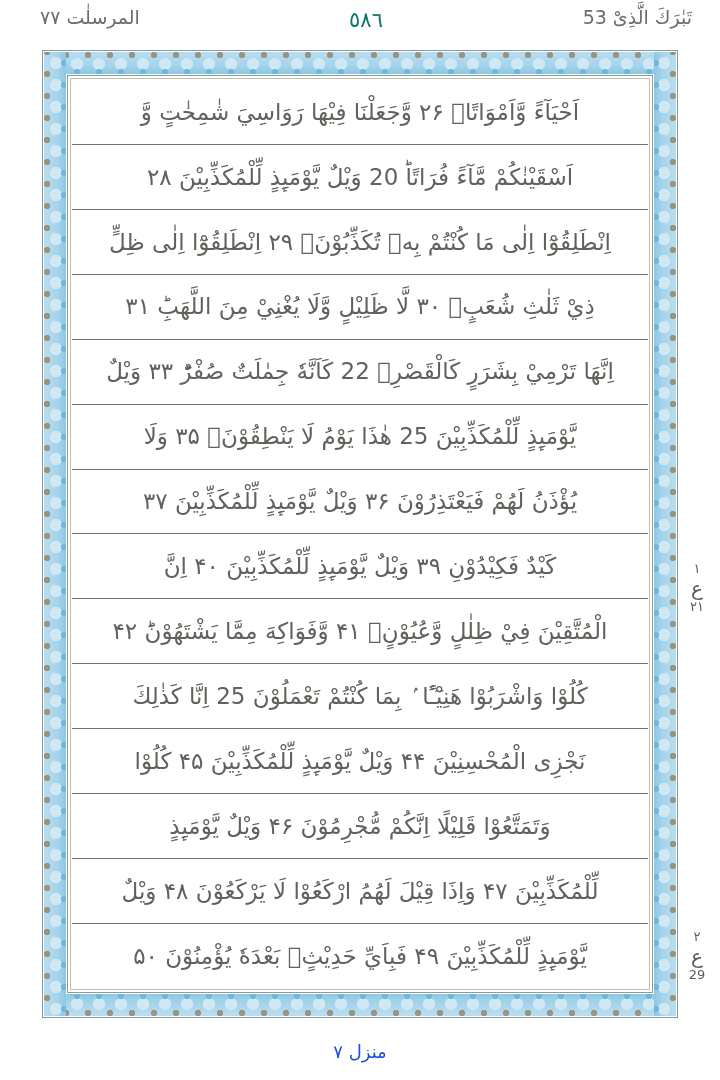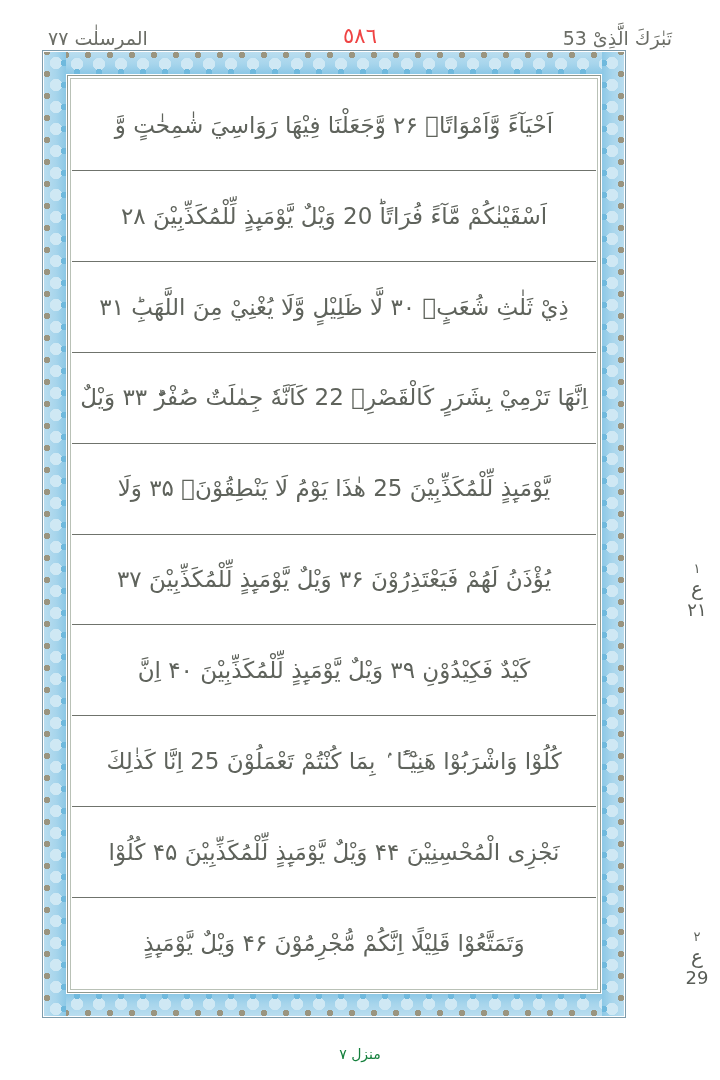--- a/index.html
+++ b/index.html
@@ -15,52 +15,52 @@
   .page {
     position: relative;
     width: 720px;
     height: 1080px;
     background: #ffffff;
   }
 
   
   .header {
     position: absolute;
-    top: 8px; left: 0; right: 0;
+    top: 8px; left: 12px; right: 0;
     height: 40px;
     display: flex;
-    align-items: flex-end;
+    align-items: flex-start;
     justify-content: space-between;
-    padding: 0 48px;
+    padding: 0 28px;
     color: #6d6f68;
   }
   .header-item {
     font-size: 19px;
     line-height: 1;
     direction: rtl;
     white-space: nowrap;
     color: #6b6d66;
     font-family: "DejaVu Sans", sans-serif;
   }
   .header-page {
     font-size: 21px;
     letter-spacing: 1px;
-    color: #ef4444;
+    color: #0f766e;
     position: absolute;
     left: 0; right: 0;
     text-align: center;
     pointer-events: none;
   }
 
   
   .frame-outer {
     position: absolute;
     left: 42px;
     top: 50px;
-    width: 584px;
+    width: 636px;
     height: 968px;
     border: 1px solid #7e9bab;
     background: #ffffff;
     padding: 0;
   }
   
   .edge {
     position: absolute;
     background-repeat: repeat;
   }
@@ -138,30 +138,30 @@
     right: 2px;
     width: 42px;
     text-align: center;
     color: #595d57;
     direction: rtl;
     line-height: 1.15;
   }
   .ruku-marker span { display: block; }
   .ruku-num  { font-size: 13px; }
   .ruku-ain  { font-size: 20px; }
-  .ruku-idx  { font-size: 18px; }
+  .ruku-idx  { font-size: 13px; }
 
   
   .footer {
     position: absolute;
     left: 0; right: 0;
     bottom: 18px;
     text-align: center;
-    font-size: 14px;
-    color: #15803d;
+    font-size: 18px;
+    color: #1d4ed8;
     direction: rtl;
   }
 </style>
 </head>
 <body>
 
 <div class="page">
 
   <div class="header">
     <div class="header-item">المرسلٰت ٧٧</div>
@@ -180,42 +180,54 @@
 
     <div class="text-area">
 
       <div class="aya-line">
         <div class="line-text">اَحْيَآءً وَّاَمْوَاتًاۙ ۲۶ وَّجَعَلْنَا فِيْهَا رَوَاسِيَ شٰمِخٰتٍ وَّ</div>
       </div>
       <div class="aya-line">
         <div class="line-text">اَسْقَيْنٰكُمْ مَّآءً فُرَاتًاؕ 20 وَيْلٌ يَّوْمَىِٕذٍ لِّلْمُكَذِّبِيْنَ ۲۸</div>
       </div>
       <div class="aya-line">
+        <div class="line-text">اِنْطَلِقُوْٓا اِلٰى مَا كُنْتُمْ بِهٖ تُكَذِّبُوْنَۚ ۲۹ اِنْطَلِقُوْٓا اِلٰى ظِلٍّ</div>
+      </div>
+      <div class="aya-line">
         <div class="line-text">ذِيْ ثَلٰثِ شُعَبٍۙ ۳۰ لَّا ظَلِيْلٍ وَّلَا يُغْنِيْ مِنَ اللَّهَبِؕ ۳۱</div>
       </div>
       <div class="aya-line">
         <div class="line-text">اِنَّهَا تَرْمِيْ بِشَرَرٍ كَالْقَصْرِۚ 22 كَاَنَّهٗ جِمٰلَتٌ صُفْرٌؕ ۳۳ وَيْلٌ</div>
       </div>
       <div class="aya-line">
         <div class="line-text">يَّوْمَىِٕذٍ لِّلْمُكَذِّبِيْنَ 25 هٰذَا يَوْمُ لَا يَنْطِقُوْنَۙ ۳۵ وَلَا</div>
       </div>
       <div class="aya-line">
         <div class="line-text">يُؤْذَنُ لَهُمْ فَيَعْتَذِرُوْنَ ۳۶ وَيْلٌ يَّوْمَىِٕذٍ لِّلْمُكَذِّبِيْنَ ۳۷</div>
       </div>
       <div class="aya-line">
         <div class="line-text">كَيْدٌ فَكِيْدُوْنِ ۳۹ وَيْلٌ يَّوْمَىِٕذٍ لِّلْمُكَذِّبِيْنَ ۴۰ اِنَّ</div>
       </div>
       <div class="aya-line">
+        <div class="line-text">الْمُتَّقِيْنَ فِيْ ظِلٰلٍ وَّعُيُوْنٍۙ ۴۱ وَّفَوَاكِهَ مِمَّا يَشْتَهُوْنَؕ ۴۲</div>
+      </div>
+      <div class="aya-line">
         <div class="line-text">كُلُوْا وَاشْرَبُوْا هَنِيْٓـًٔا ۢ بِمَا كُنْتُمْ تَعْمَلُوْنَ 25 اِنَّا كَذٰلِكَ</div>
       </div>
       <div class="aya-line">
         <div class="line-text">نَجْزِى الْمُحْسِنِيْنَ ۴۴ وَيْلٌ يَّوْمَىِٕذٍ لِّلْمُكَذِّبِيْنَ ۴۵ كُلُوْا</div>
       </div>
       <div class="aya-line">
         <div class="line-text">وَتَمَتَّعُوْا قَلِيْلًا اِنَّكُمْ مُّجْرِمُوْنَ ۴۶ وَيْلٌ يَّوْمَىِٕذٍ</div>
+      </div>
+      <div class="aya-line">
+        <div class="line-text">لِّلْمُكَذِّبِيْنَ ۴۷ وَاِذَا قِيْلَ لَهُمُ ارْكَعُوْا لَا يَرْكَعُوْنَ ۴۸ وَيْلٌ</div>
+      </div>
+      <div class="aya-line">
+        <div class="line-text">يَّوْمَىِٕذٍ لِّلْمُكَذِّبِيْنَ ۴۹ فَبِاَيِّ حَدِيْثٍۢ بَعْدَهٗ يُؤْمِنُوْنَ ۵۰</div>
       </div>
 
     </div>
   </div>
 
   <div class="ruku-marker" style="top: 562px;">
     <span class="ruku-num">١</span>
     <span class="ruku-ain">ع</span>
     <span class="ruku-idx">٢١</span>
   </div>

